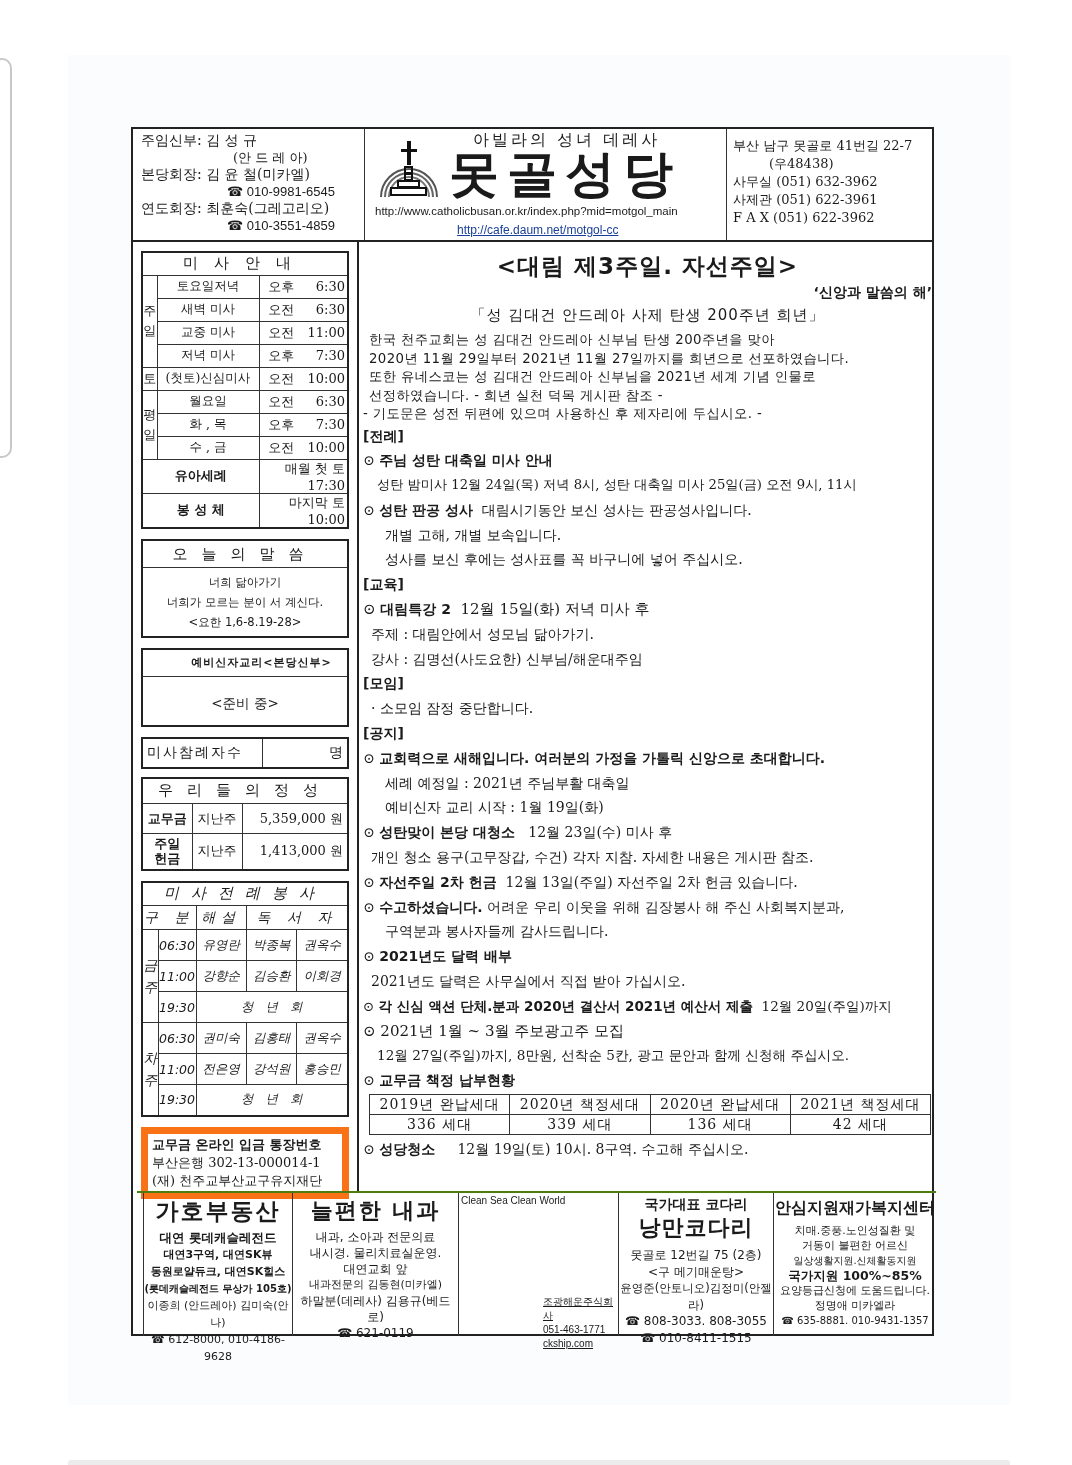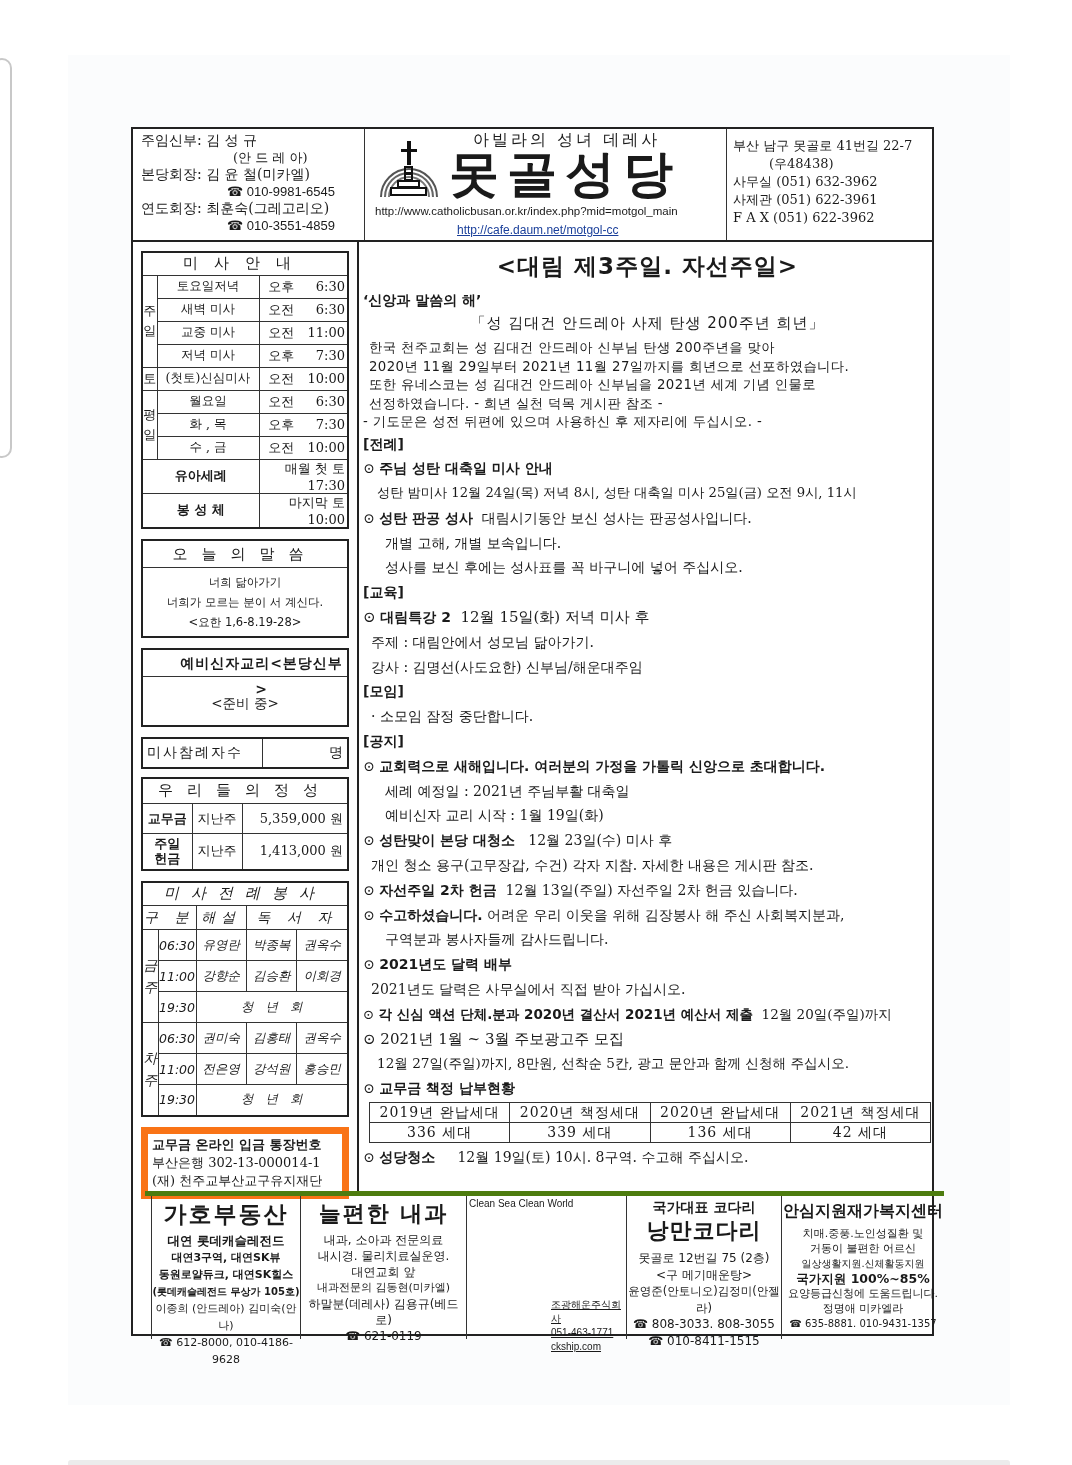--- a/index.html
+++ b/index.html
@@ -35,48 +35,48 @@
   .mass td { height: 23px; font-family: "DejaVu Serif", serif; font-size: 13px; }
   .mass .title { text-align: center; font-family: "DejaVu Sans", sans-serif; font-size: 15px; letter-spacing: 16px; }
   .mass .grp { width: 15px; text-align: center; font-family: "DejaVu Sans", sans-serif; font-size: 13px; line-height: 20px; }
   .mass .name { text-align: center; width: 102px; font-size: 12.5px; }
   .mass .ampm { text-align: center; border-right: none; width: 44px; }
   .mass .time { text-align: right; border-left: none; padding-right: 2px; }
   .mass .wide { text-align: center; font-family: "DejaVu Sans", sans-serif; font-size: 13px; font-weight: bold; }
   .box { border: 2px solid #222; margin-top: 10px; }
   .box .bhead { border-bottom: 1px solid #333; text-align: center; height: 27px; line-height: 26px; font-size: 15px; letter-spacing: 14px; }
   .box .bbody { text-align: center; font-size: 11.5px; line-height: 20px; padding: 4px 0; }
-  .box2 .bhead { letter-spacing: 1px; font-weight: bold; font-size: 14px; padding-left: 33px; }
+  .box2 .bhead { letter-spacing: 1px; font-weight: bold; font-size: 11px; padding-left: 33px; }
   .box2 .bbody { font-size: 13.5px; height: 48px; line-height: 44px; }
   .attend td { height: 30px; font-size: 14px; }
   .offer td { height: 30px; font-family: "DejaVu Serif", serif; font-size: 13px; }
   .offer .t { text-align: center; letter-spacing: 14px; font-family: "DejaVu Sans", sans-serif; font-size: 15px; height: 26px; }
   .serve td { font-size: 12.5px; text-align: center; height: 31px; font-style: italic; }
   .serve .t { letter-spacing: 12px; font-size: 15px; height: 24px; }
   .serve .h td { height: 24px; font-size: 14px; letter-spacing: 6px; }
   .bank { border: 7px solid #f97316; margin-top: 10px; padding: 2px 4px; font-size: 13px; line-height: 18px; font-family: "DejaVu Serif", serif; }
   .bank .b { font-weight: bold; font-family: "DejaVu Sans", sans-serif; }
 
   
   .rcol { position: absolute; left: 224px; top: 113px; width: 575px; height: 949px; border-left: 2px solid #222; padding-left: 4px; }
   .main-title { text-align: center; font-size: 23px; font-weight: 900; margin-top: 9px; letter-spacing: 1px; }
-  .sub1 { text-align: left; font-size: 14px; font-weight: bold; margin-top: 10px; }
+  .sub1 { text-align: right; font-size: 14px; font-weight: bold; margin-top: 2px; }
   .sub2 { text-align: center; font-size: 15px; margin-top: 4px; letter-spacing: 1px; }
   .intro { font-size: 13.3px; line-height: 18.5px; margin-top: 6px; padding-left: 6px; letter-spacing: 0.4px; }
   .line { font-size: 14px; line-height: 24.8px; white-space: nowrap; font-family: "DejaVu Serif", serif; }
   .sec { font-family: "DejaVu Sans", sans-serif; font-weight: 900; font-size: 14px; }
   .bul b { font-family: "DejaVu Sans", sans-serif; font-weight: 900; font-size: 14px; }
   .ind1 { padding-left: 8px; }
   .ind2 { padding-left: 22px; }
   .ind3 { padding-left: 14px; }
   .dues { width: 562px; margin: 1px 0 2px 6px; }
   .dues td { text-align: center; height: 20px; font-size: 14px; font-family: "DejaVu Serif", serif; letter-spacing: 1px; }
 
   
-  .ads { position: absolute; left: 12px; top: 1062px; width: 799px; height: 143px; border-top: 5px solid #4d7c0f; }
+  .ads { position: absolute; left: 4px; top: 1062px; width: 799px; height: 143px; border-top: 2px solid #4d7c0f; }
   .ad { position: absolute; top: 0; height: 143px; border-right: 1px solid #333; text-align: center; }
   .ad1 { left: 6px; width: 150px; border-left: 1px solid #333; font-size: 11px; line-height: 17px; }
   .ad1 .big { font-size: 23px; font-weight: 900; letter-spacing: 2px; line-height: 36px; }
   .ad1 .bd { font-weight: bold; }
   .ad2 { left: 156px; width: 166px; font-size: 12px; line-height: 16px; }
   .ad2 .big { font-size: 22px; font-weight: 900; line-height: 36px; letter-spacing: 2px; }
   .ad3 { left: 322px; width: 160px; text-align: left; font-size: 10px; font-family: "Liberation Sans", sans-serif; }
   .ad3 .top { position: absolute; left: 2px; top: 2px; }
   .ad3 .bot { position: absolute; left: 84px; top: 102px; font-size: 10px; line-height: 14px; text-decoration: underline; }
   .ad4 { left: 482px; width: 155px; font-size: 12px; line-height: 16.5px; }

